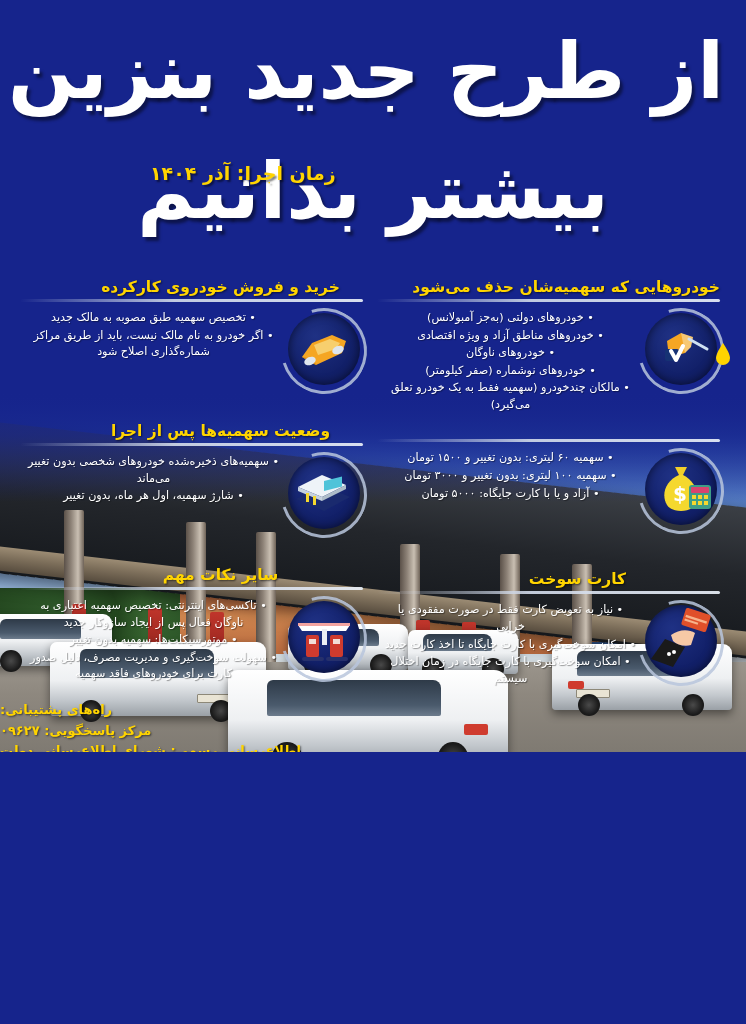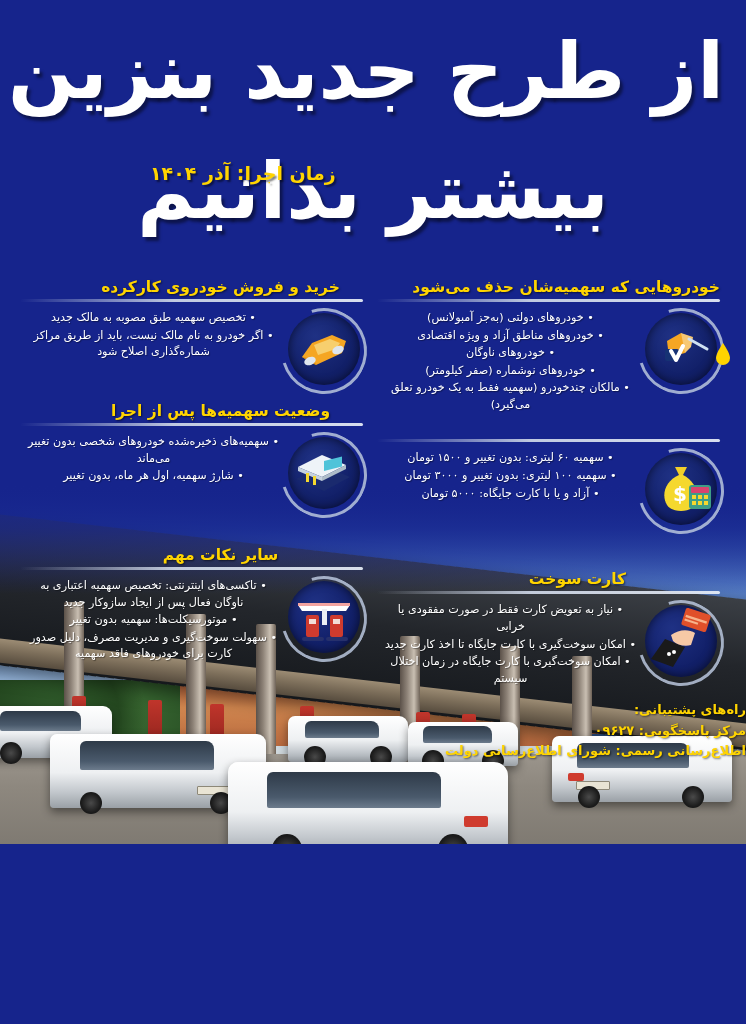--- a/index.html
+++ b/index.html
@@ -4,21 +4,21 @@
 <title>Gasoline Plan Infographic</title>
 <style>
   * { margin:0; padding:0; box-sizing:border-box; }
   html,body { width:746px; height:1024px; overflow:hidden; }
   body {
     font-family:"DejaVu Sans","Liberation Sans",sans-serif;
     background:#16248c;
     direction:rtl;
     position:relative;
   }
-  .poster { position:relative; width:746px; height:844px; background:#16248c; overflow:hidden; }
+  .poster { position:relative; width:746px; height:752px; background:#16248c; overflow:hidden; }
 
   
   .header { position:relative; height:278px; background:#16248c; padding:14px 22px 0 22px; }
   .title-line {
     text-align:center;
     color:#ffffff;
     font-weight:bold;
     letter-spacing:-1px;
     text-shadow:3px 4px 3px rgba(0,0,0,.45);
     white-space:nowrap;
@@ -112,21 +112,21 @@
     background:radial-gradient(circle at 38% 32%, #1f3184 0%, #122069 60%, #0d1752 100%);
     box-shadow:inset 0 0 10px rgba(0,0,0,.55);
     overflow:hidden;
   }
   .icon-svg { position:absolute; left:7px; top:5px; width:72px; height:72px; }
 
   
   .support {
     position:relative;
     z-index:4;
-    text-align:right;
+    text-align:left;
     margin-top:4px;
     padding-bottom:6px;
   }
   .support-line {
     color:#ffd400;
     font-weight:bold;
     font-size:13px;
     line-height:1.55;
     text-shadow:1px 1px 2px rgba(0,0,0,.55);
     white-space:nowrap;
@@ -436,21 +436,21 @@
               <ellipse cx="50" cy="37" rx="6" ry="4" fill="#dfe6ef" transform="rotate(-22 50 37)"></ellipse>
             </svg>
           </div>
           <div class="bullets">
             <div class="bullet">• تخصیص سهمیه طبق مصوبه به مالک جدید</div>
             <div class="bullet">• اگر خودرو به نام مالک نیست، باید از طریق مراکز شماره‌گذاری اصلاح شود</div>
           </div>
         </div>
       </div>
 
-      <div class="section" style="">
+      <div class="section" style="margin-top:20px;">
         <div class="sec-head">
           <div class="sec-title">وضعیت سهمیه‌ها پس از اجرا</div>
           <div class="sec-rule"></div>
         </div>
         <div class="sec-body">
           <div class="icon-badge">
             <div class="icon-disc"></div>
             <div class="icon-ring"></div>
             <svg class="icon-svg" viewBox="0 0 72 72">
               <path d="M8 42 L34 28 L62 40 L36 54 Z" fill="#1a2a6e"></path>

